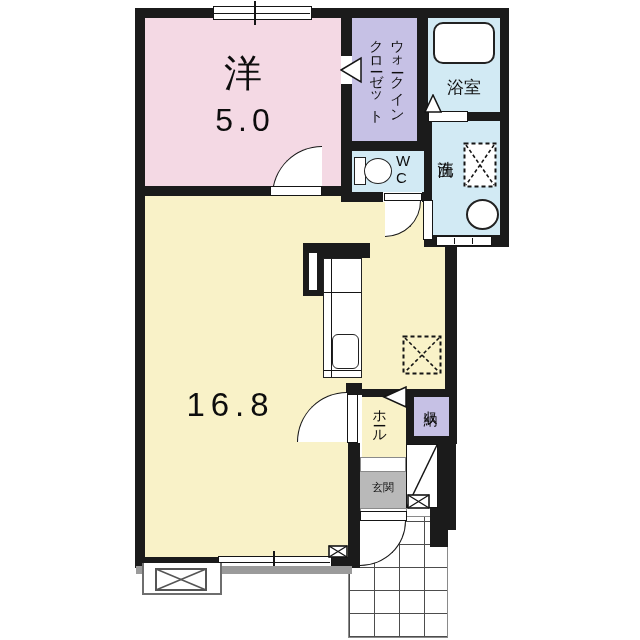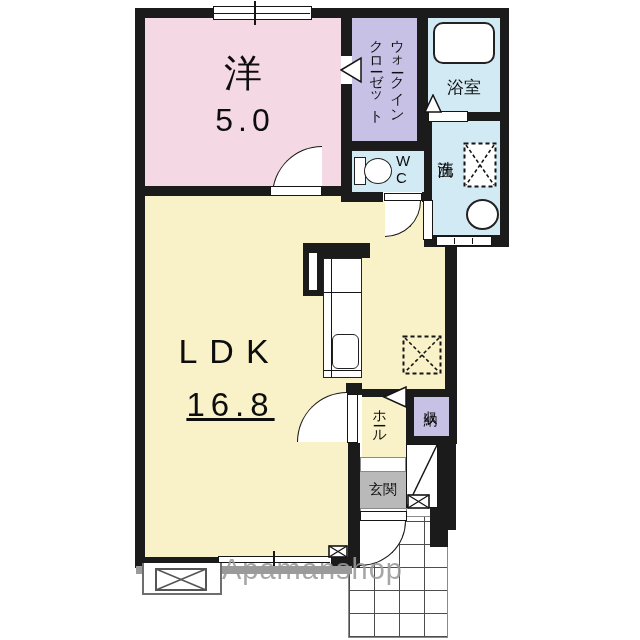--- a/index.html
+++ b/index.html
@@ -168,24 +168,22 @@
   <div class="lbl" style="left:195px;top:102px;width:100px;text-align:center;font-size:32px;letter-spacing:5px;">5.0</div>
 
   <div class="lbl vtext" style="left:366px;top:30px;height:92px;font-size:14px;line-height:21px;letter-spacing:1.2px;">ウォークインクローゼット</div>
 
   <div class="lbl" style="left:428px;top:78px;width:72px;text-align:center;font-size:17px;">浴室</div>
 
   <div class="lbl" style="left:396px;top:152px;width:16px;font-size:15px;line-height:17px;word-break:break-all;">WC</div>
 
   <div class="lbl vtext" style="left:436px;top:148px;height:70px;font-size:16px;letter-spacing:3px;">洗面</div>
 
-  <div class="lbl" style="left:152px;top:332px;width:155px;text-align:center;font-size:34px;letter-spacing:12px;">LDK</div>
-  <div class="lbl" style="left:148px;top:386px;width:165px;text-align:center;font-size:33px;letter-spacing:6px;text-decoration:underline;">16.8</div>
+  <div class="lbl" style="left:148px;top:386px;width:165px;text-align:center;font-size:33px;letter-spacing:6px;">16.8</div>
 
   <div class="lbl vtext" style="left:372px;top:400px;height:56px;font-size:14px;letter-spacing:2px;">ホール</div>
 
   <div class="lbl vtext" style="left:423px;top:400px;height:36px;font-size:14px;letter-spacing:2px;">収納</div>
 
-  <div class="lbl" style="left:361px;top:481px;width:44px;text-align:center;font-size:14px;">玄関</div>
+  <div class="lbl" style="left:361px;top:481px;width:44px;text-align:center;font-size:11px;">玄関</div>
 
-  <div class="watermark">Apamanshop</div>
 
 </div>
 
 </body></html>

